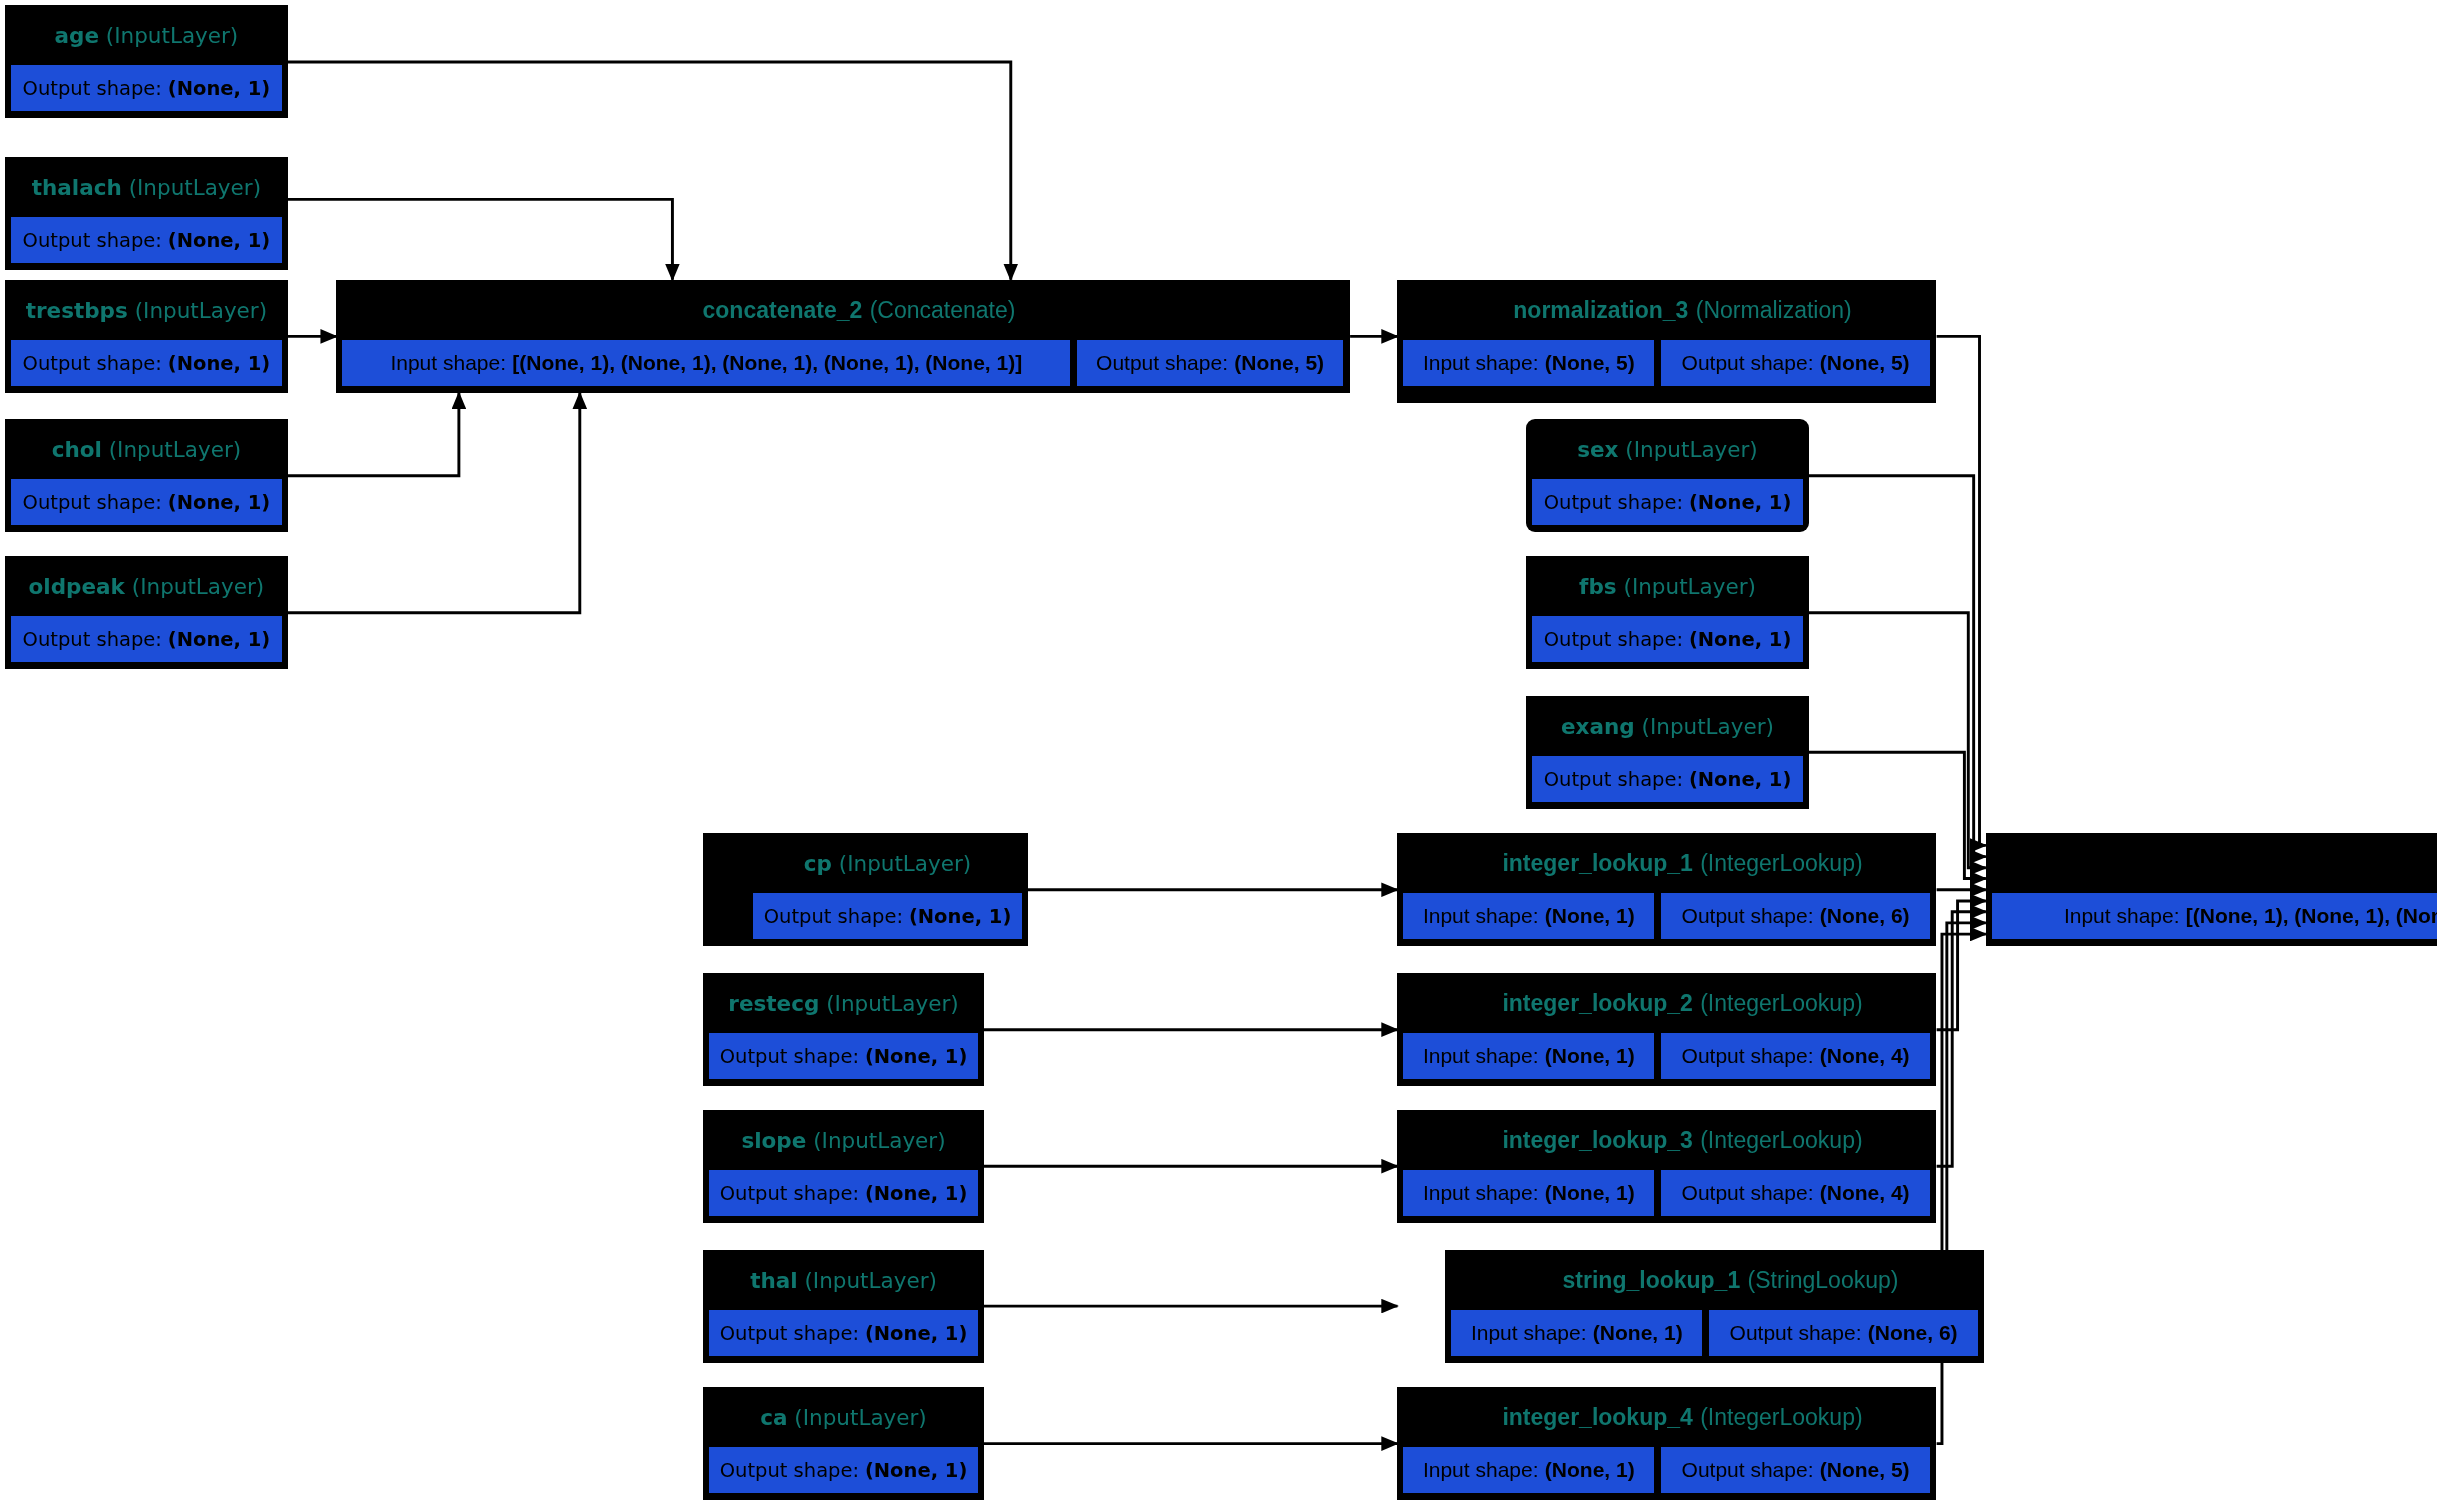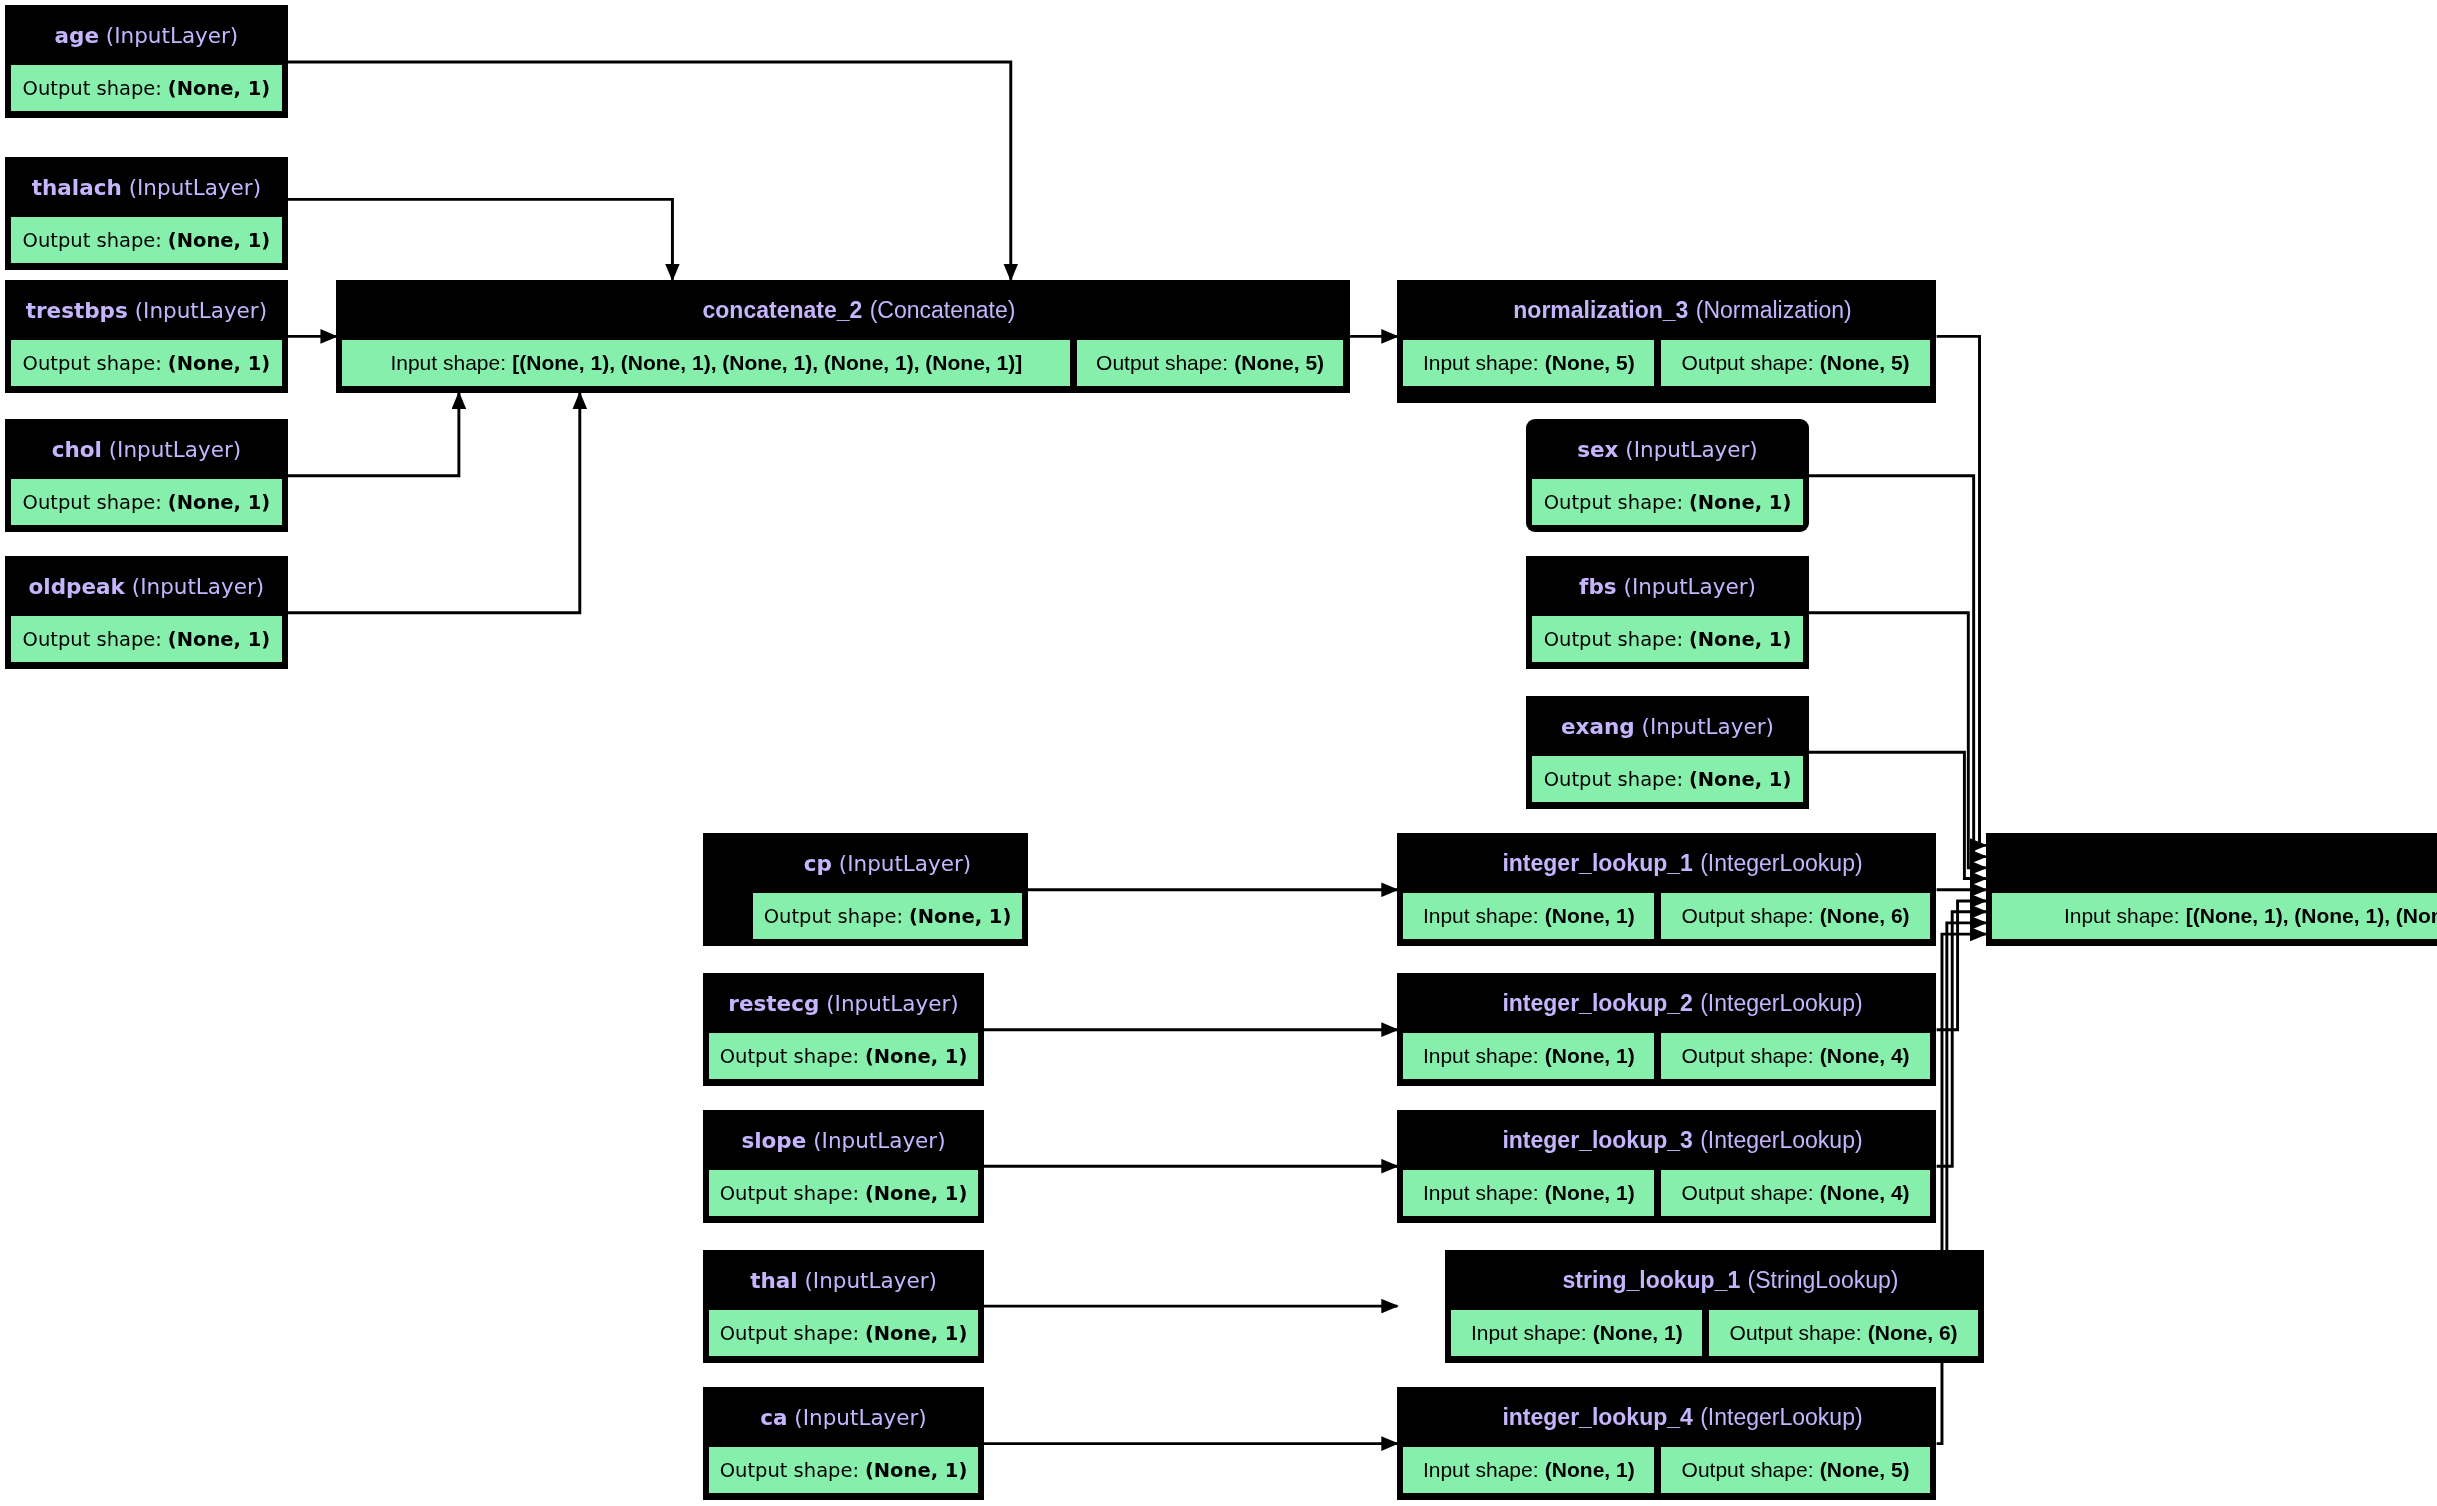--- a/index.html
+++ b/index.html
@@ -4,29 +4,29 @@
 <style>
   html, body { margin:0; padding:0; background:#ffffff; }
   #diagram {
     position:relative; width:3471px; height:1506px; background:#ffffff;
     font-family:"Liberation Sans", sans-serif; overflow:hidden;
   }
   #edges { position:absolute; left:0; top:0; width:3471px; height:1506px; }
   .node { position:absolute; background:#000000; }
   .node .hdr {
     height:60px; display:flex; align-items:center; justify-content:center;
-    color:#c4b5fd; white-space:nowrap;
+    color:#0f766e; white-space:nowrap;
   }
   .node.input .hdr { font-family:"DejaVu Sans", sans-serif; font-size:21.5px; }
   .node.proc  .hdr { font-family:"Liberation Sans", sans-serif; font-size:23px;padding-left:32px; }
   .hdr .nm { font-weight:bold; }
   .hdr .tp { font-weight:normal; margin-left:0.32em; }
   .node .bdy { display:flex; gap:6.8px; padding:0 6.3px 6.3px 6.3px; }
   .cell {
-    background:#86efac; color:#000000; height:46px;
+    background:#1d4ed8; color:#000000; height:46px;
     display:flex; align-items:center; justify-content:center; white-space:nowrap;
     box-sizing:border-box;
   }
   .node.input .cell { font-family:"DejaVu Sans", sans-serif; font-size:19.5px; flex:1 1 auto; }
   .node.proc  .cell { font-family:"Liberation Sans", sans-serif; font-size:21px; }
   .cell .val { font-weight:bold; margin-left:0.3em; }
 </style>
 </head>
 <body>
 

